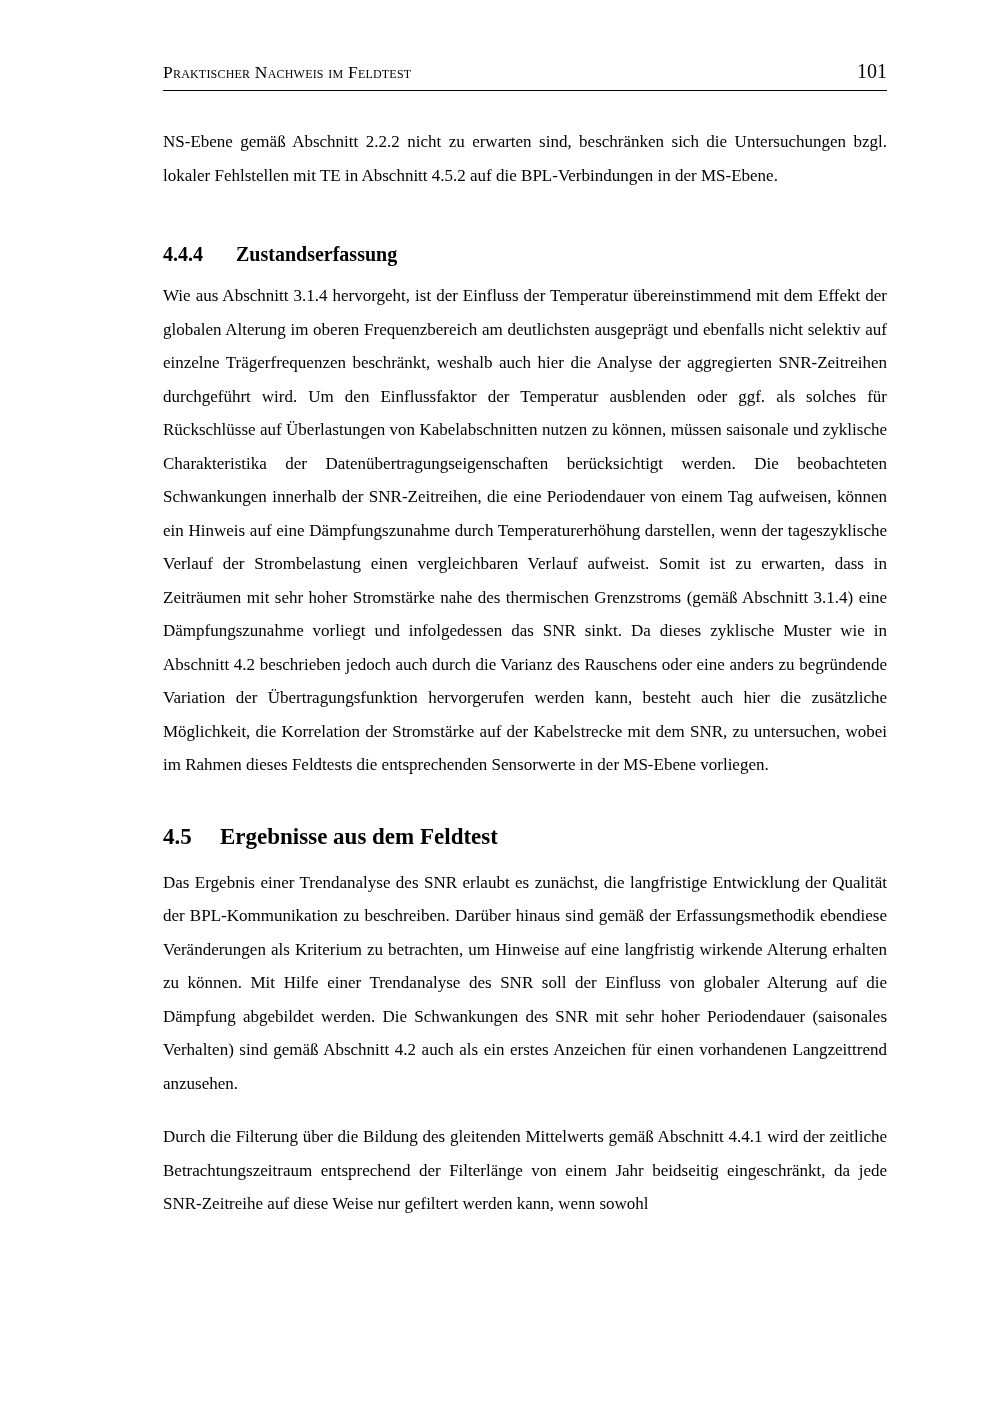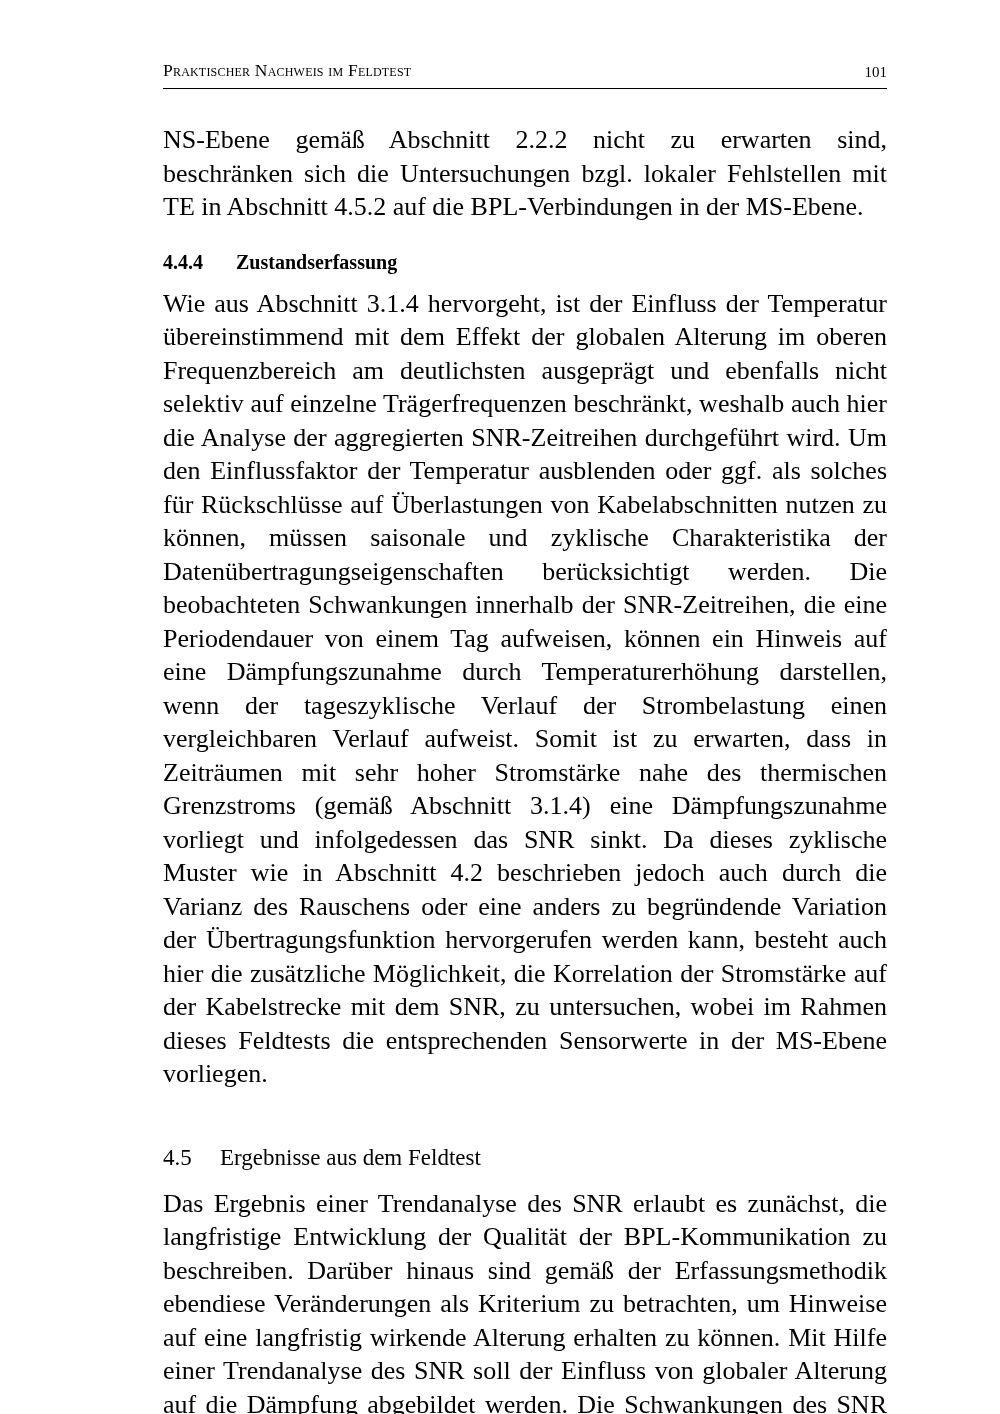--- a/index.html
+++ b/index.html
@@ -37,51 +37,52 @@
     border-bottom: 1.4px solid #000;
     padding-bottom: 7px;
     margin-bottom: 34px;
   }
   .running-head .title {
     font-variant: small-caps;
     font-size: 17.5px;
     letter-spacing: 0.2px;
   }
   .running-head .pageno {
-    font-size: 15px;
+    font-size: 20px;
   }
   p.body {
-    font-size: 26px;
+    font-size: 17px;
     line-height: 33.5px;
     text-align: justify;
     text-justify: inter-word;
     margin: 0 0 6px 0;
     hyphens: manual;
   }
   h2.section {
     font-family: "Liberation Serif", serif;
     font-size: 23px;
-    font-weight: normal;
-    margin: 52px 0 14px 0;
+    font-weight: bold;
+    margin: 40px 0 14px 0;
     line-height: 30px;
   }
   h2.section .num {
     display: inline-block;
     width: 57px;
   }
   h3.subsection {
     font-family: "Liberation Serif", serif;
     font-size: 20px;
     font-weight: bold;
     margin: 24px 0 11px 0;
     line-height: 28px;
   }
   h3.subsection .num {
     display: inline-block;
     width: 73px;
+    margin-top: 24px;
   }
   .para-gap { height: 14px; }
 </style>
 </head>
 <body>
 
 <div class="page">
   <div class="content">
 
     <div class="running-head">

